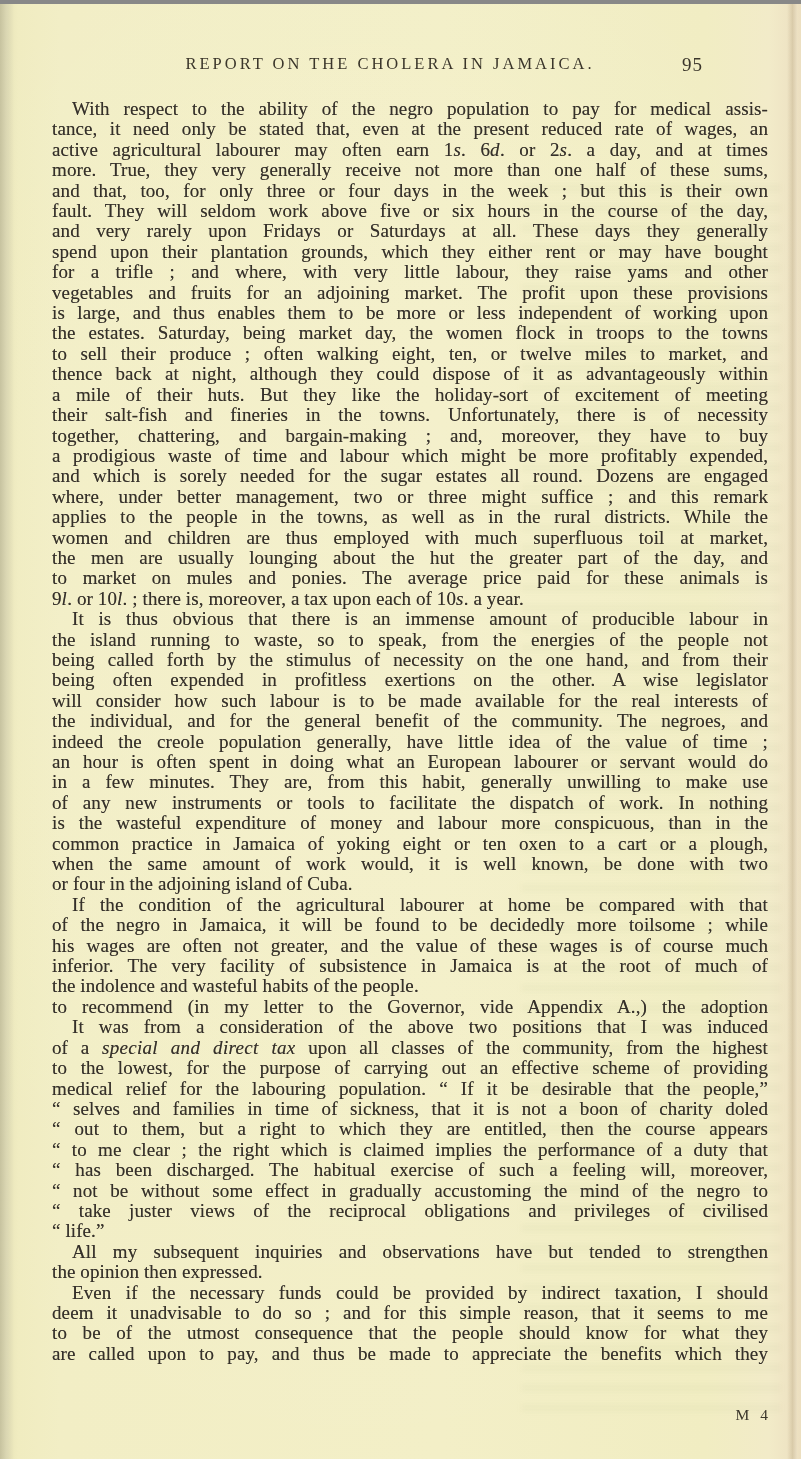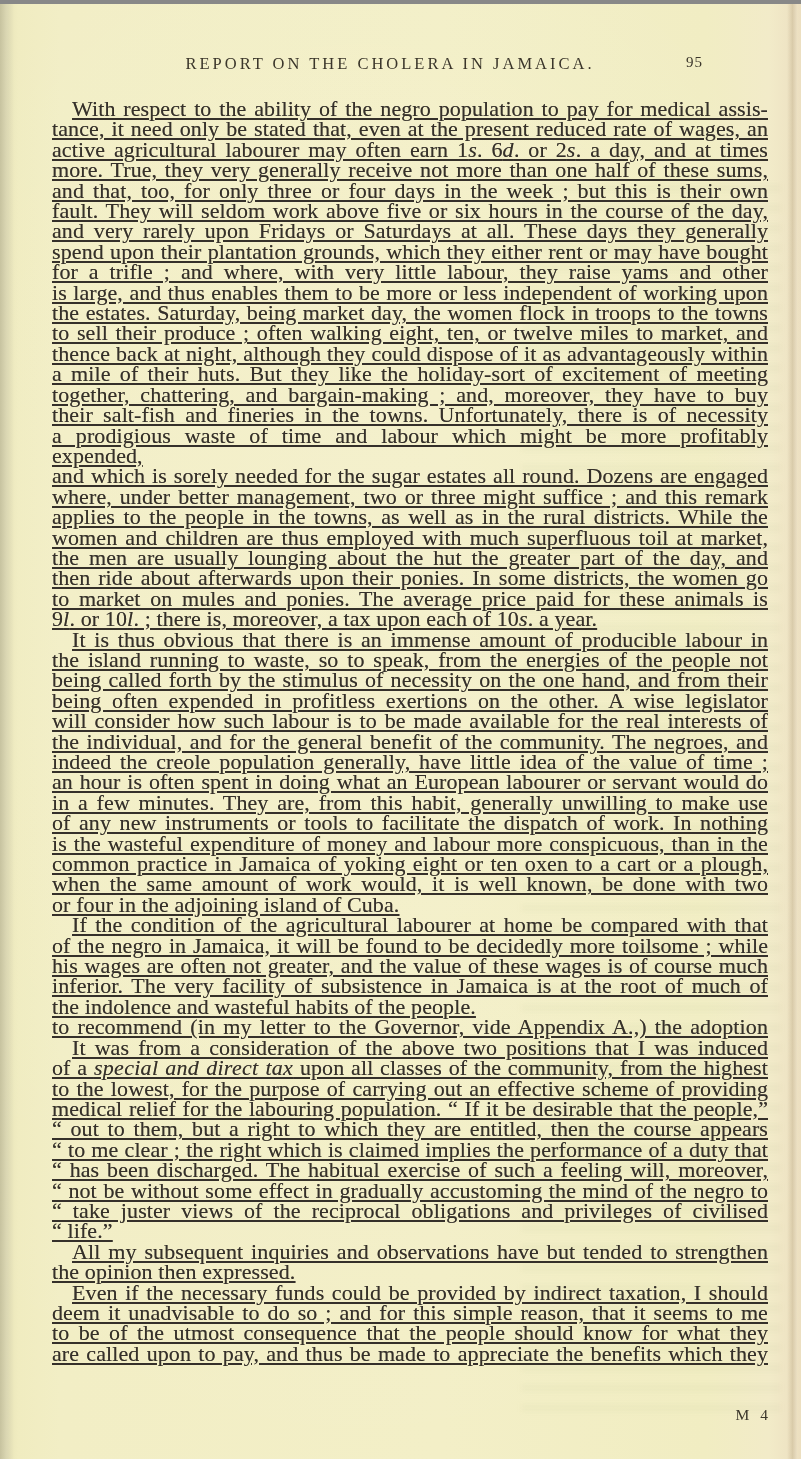--- a/index.html
+++ b/index.html
@@ -38,32 +38,31 @@
     top: 50px; left: 0; width: 780px;
     text-align: center;
     font-size: 16.5px;
     letter-spacing: 3px;
     color: #3b362b;
     white-space: nowrap;
   }
   .pagenum {
     position: absolute;
     top: 50px; right: 98px;
-    font-size: 15px;
+    font-size: 19px;
     letter-spacing: 1px;
     color: #3b362b;
   }
   .text-block {
     position: absolute;
     left: 52px; top: 95px; width: 716px;
-    font-size: 22px;
+    font-size: 19px;
     line-height: 20.4px;
     letter-spacing: 0.1px;
     text-shadow: 0 0 0.5px rgba(53,48,42,0.55);
-    text-decoration: underline;
   }
   .line {
     text-align: justify;
     text-align-last: justify;
     -moz-text-align-last: justify;
   }
   .line.first { text-indent: 20px; }
   .line.endline { text-align-last: left; -moz-text-align-last: left; }
   .line i { letter-spacing: 0.3px; }
   .signature {
@@ -90,34 +89,34 @@
       <div class="para">
         <div class="line first">With respect to the ability of the negro population to pay for medical assis-</div>
         <div class="line">tance, it need only be stated that, even at the present reduced rate of wages, an</div>
         <div class="line">active agricultural labourer may often earn 1<i>s</i>. 6<i>d</i>. or 2<i>s</i>. a day, and at times</div>
         <div class="line">more.  True, they very generally receive not more than one half of these sums,</div>
         <div class="line">and that, too, for only three or four days in the week ; but this is their own</div>
         <div class="line">fault.  They will seldom work above five or six hours in the course of the day,</div>
         <div class="line">and very rarely upon Fridays or Saturdays at all.  These days they generally</div>
         <div class="line">spend upon their plantation grounds, which they either rent or may have bought</div>
         <div class="line">for a trifle ; and where, with very little labour, they raise yams and other</div>
+        <div class="line">vegetables and fruits for an adjoining market.  The profit upon these provisions</div>
         <div class="line">is large, and thus enables them to be more or less independent of working upon</div>
         <div class="line">the estates.  Saturday, being market day, the women flock in troops to the towns</div>
         <div class="line">to sell their produce ; often walking eight, ten, or twelve miles to market, and</div>
         <div class="line">thence back at night, although they could dispose of it as advantageously within</div>
         <div class="line">a mile of their huts.  But they like the holiday-sort of excitement of meeting</div>
+        <div class="line">their salt-fish and fineries in the towns.  Unfortunately, there is of necessity</div>
         <div class="line">together, chattering, and bargain-making ; and, moreover, they have to buy</div>
-        <div class="line">their salt-fish and fineries in the towns.  Unfortunately, there is of necessity</div>
         <div class="line">a prodigious waste of time and labour which might be more profitably expended,</div>
         <div class="line">and which is sorely needed for the sugar estates all round.  Dozens are engaged</div>
         <div class="line">where, under better management, two or three might suffice ; and this remark</div>
         <div class="line">applies to the people in the towns, as well as in the rural districts.  While the</div>
         <div class="line">women and children are thus employed with much superfluous toil at market,</div>
         <div class="line">the men are usually lounging about the hut the greater part of the day, and</div>
-        <div class="line">then ride about afterwards upon their ponies.  In some districts, the women go</div>
         <div class="line">to market on mules and ponies.  The average price paid for these animals is</div>
         <div class="line endline">9<i>l</i>. or 10<i>l</i>. ; there is, moreover, a tax upon each of 10<i>s</i>. a year.</div>
       </div>
       <div class="para">
         <div class="line first">It is thus obvious that there is an immense amount of producible labour in</div>
         <div class="line">the island running to waste, so to speak, from the energies of the people not</div>
         <div class="line">being called forth by the stimulus of necessity on the one hand, and from their</div>
         <div class="line">being often expended in profitless exertions on the other.  A wise legislator</div>
         <div class="line">will consider how such labour is to be made available for the real interests of</div>
         <div class="line">the individual, and for the general benefit of the community.  The negroes, and</div>
@@ -136,20 +135,21 @@
         <div class="line">his wages are often not greater, and the value of these wages is of course much</div>
         <div class="line">inferior.  The very facility of subsistence in Jamaica is at the root of much of</div>
         <div class="line endline">the indolence and wasteful habits of the people.</div>
       </div>
       <div class="para">
         <div class="line">to recommend (in my letter to the Governor, vide Appendix A.,) the adoption</div>
         <div class="line first">It was from a consideration of the above two positions that I was induced</div>
         <div class="line">of a <i>special and direct tax</i> upon all classes of the community, from the highest</div>
         <div class="line">to the lowest, for the purpose of carrying out an effective scheme of providing</div>
         <div class="line">medical relief for the labouring population.  “ If it be desirable that the people,”</div>
+        <div class="line">“ selves and families in time of sickness, that it is not a boon of charity doled</div>
         <div class="line">“ out to them, but a right to which they are entitled, then the course appears</div>
         <div class="line">“ to me clear ; the right which is claimed implies the performance of a duty that</div>
         <div class="line">“ has been discharged.  The habitual exercise of such a feeling will, moreover,</div>
         <div class="line">“ not be without some effect in gradually accustoming the mind of the negro to</div>
         <div class="line">“ take juster views of the reciprocal obligations and privileges of civilised</div>
         <div class="line endline">“ life.”</div>
       </div>
       <div class="para">
         <div class="line first">All my subsequent inquiries and observations have but tended to strengthen</div>
         <div class="line endline">the opinion then expressed.</div>

